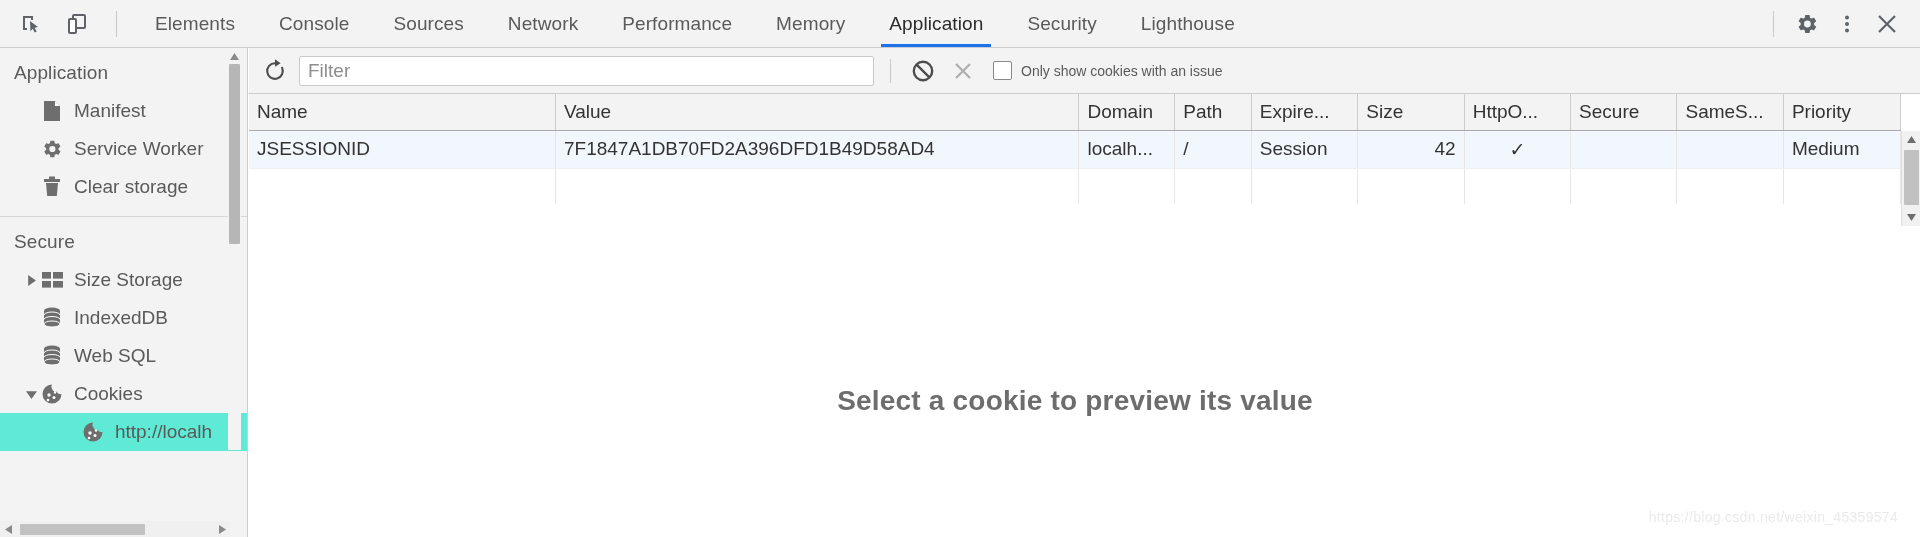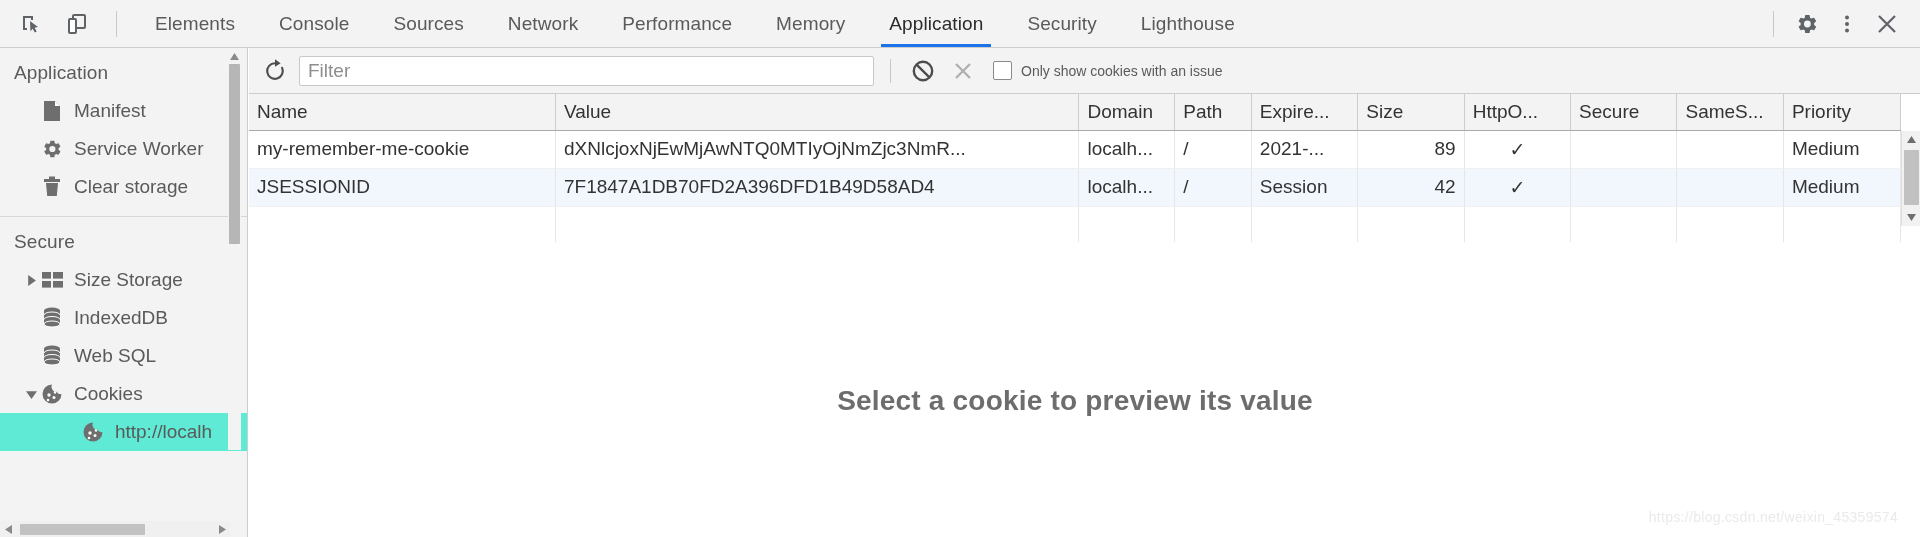--- a/index.html
+++ b/index.html
@@ -446,32 +446,20 @@
             <th>Path</th>
             <th>Expire...</th>
             <th>Size</th>
             <th>HttpO...</th>
             <th>Secure</th>
             <th>SameS...</th>
             <th>Priority</th>
           </tr>
         </thead>
         <tbody>
-          <tr>
-            <td>my-remember-me-cookie</td>
-            <td>dXNlcjoxNjEwMjAwNTQ0MTIyOjNmZjc3NmR...</td>
-            <td>localh...</td>
-            <td>/</td>
-            <td>2021-...</td>
-            <td class="num">89</td>
-            <td class="ctr">✓</td>
-            <td class="ctr"></td>
-            <td class="ctr"></td>
-            <td>Medium</td>
-          </tr>
           <tr class="row-alt">
             <td>JSESSIONID</td>
             <td>7F1847A1DB70FD2A396DFD1B49D58AD4</td>
             <td>localh...</td>
             <td>/</td>
             <td>Session</td>
             <td class="num">42</td>
             <td class="ctr">✓</td>
             <td class="ctr"></td>
             <td class="ctr"></td>

